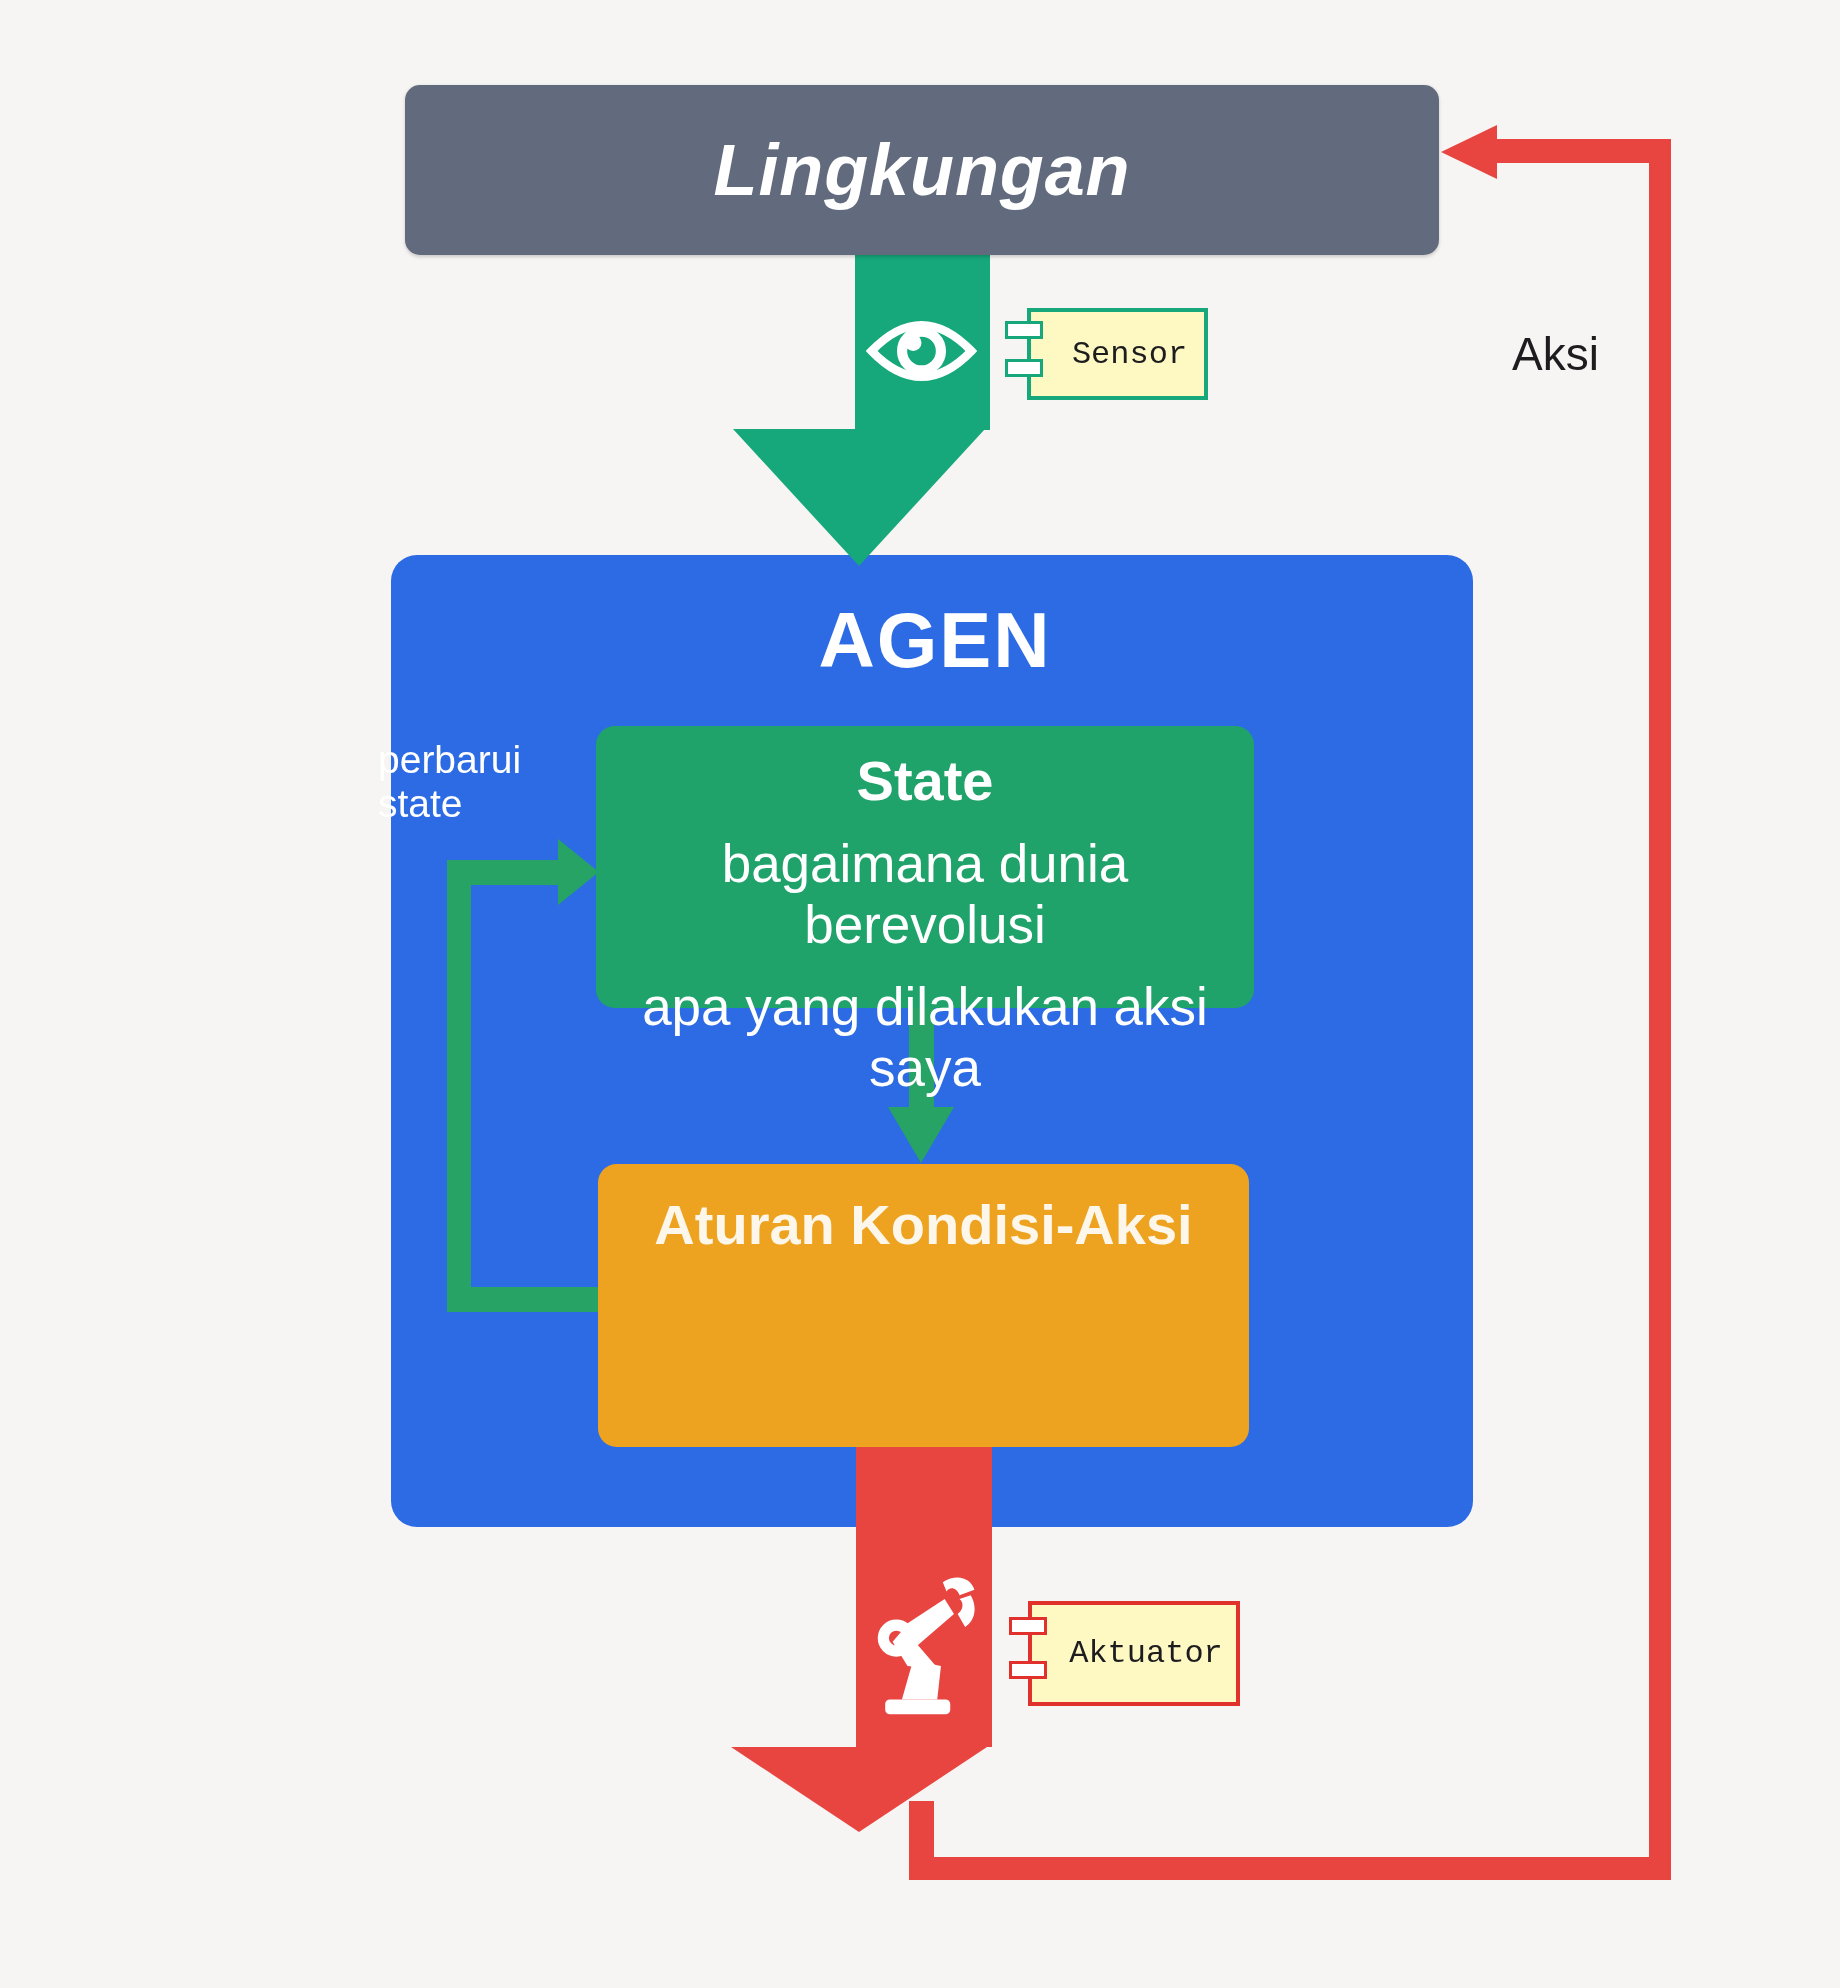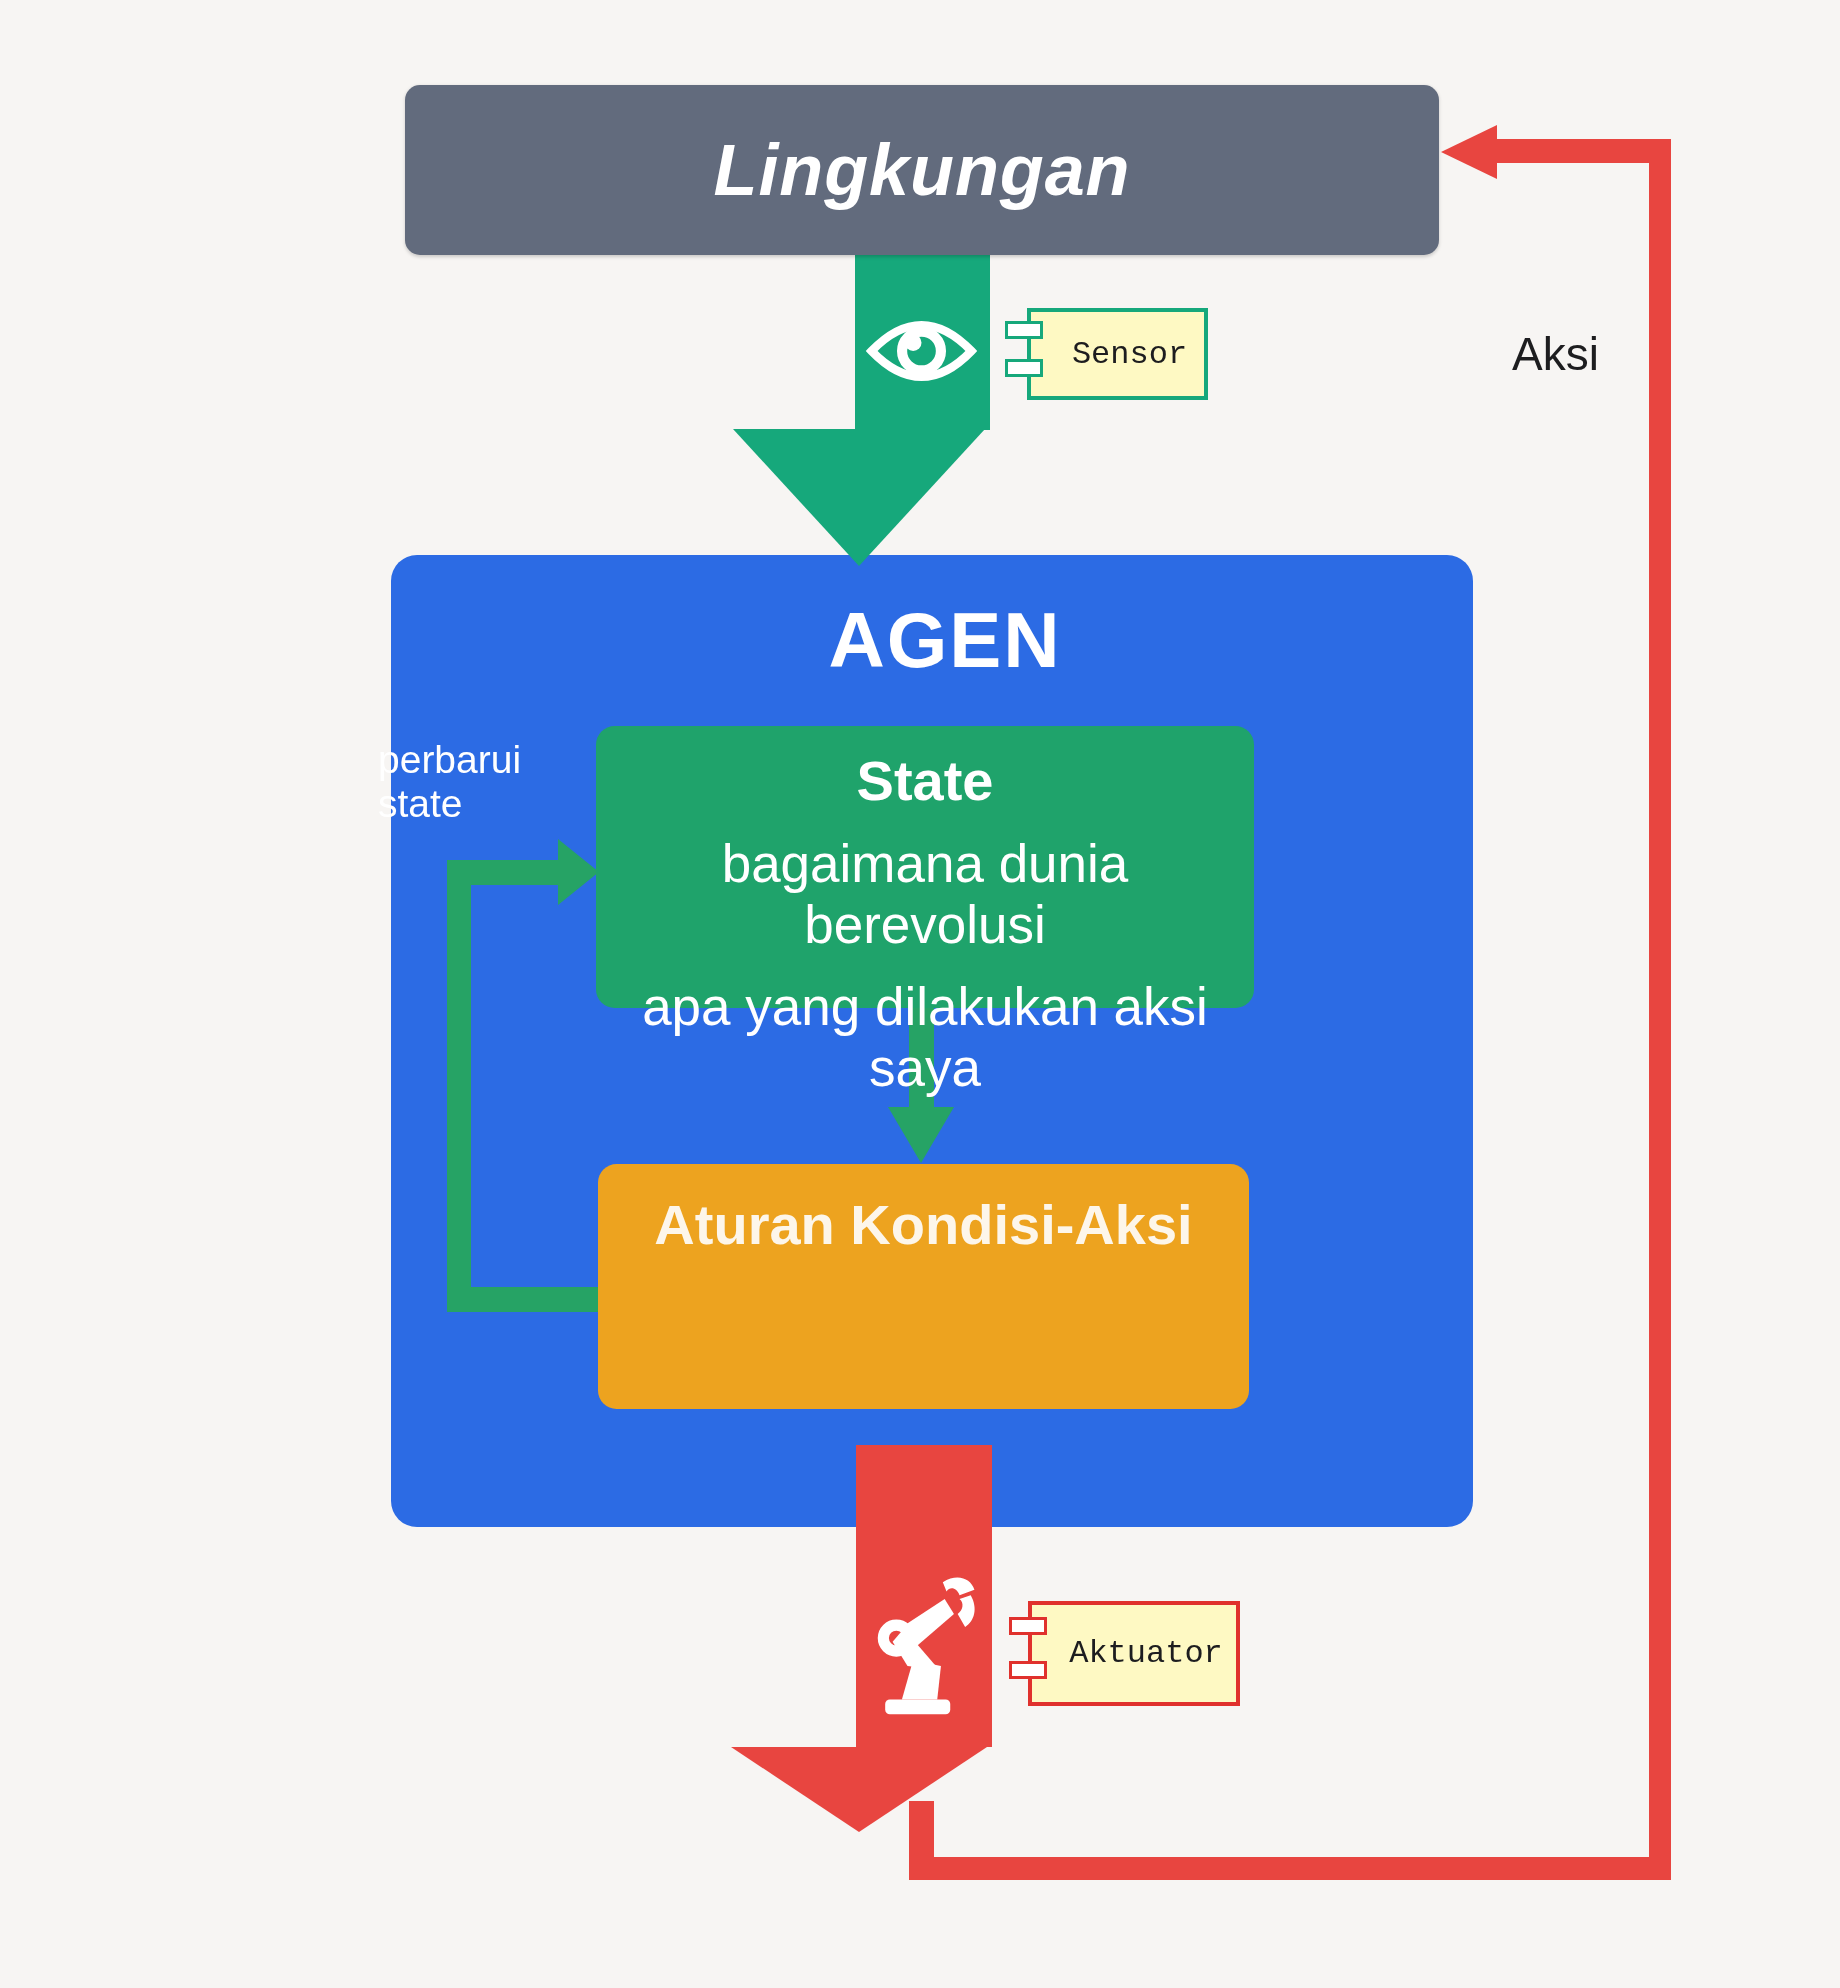--- a/index.html
+++ b/index.html
@@ -29,33 +29,33 @@
     display:flex; align-items:center; justify-content:center;
     color:var(--text-white); font-size:72px; font-weight:bold; letter-spacing:0.9px;
     box-shadow:0 1.9px 3.7px rgba(0,0,0,0.18);
     font-style:italic;
   }
   .agent-box{
     left:391px; top:555px; width:1082px; height:972px;
     background:var(--blue); border-radius:26px; z-index:1;
   }
   .agent-title{
-    left:404px; top:594px; width:1082px; height:93px; z-index:3;
+    left:394px; top:594px; width:1082px; height:93px; z-index:3;
     display:flex; align-items:center; justify-content:center;
     color:var(--text-white); font-size:78px; font-weight:bold; letter-spacing:1.9px;
   }
   .state-box{
     left:596px; top:726px; width:658px; height:282px;
     background:var(--green-box); border-radius:18.6px; z-index:3;
     color:var(--text-white); text-align:center;
   }
   .state-box .box-title{margin-top:22px; font-size:56px; font-weight:bold;}
   .state-box .box-line{margin-top:20.4px; font-size:53px;}
   .rules-box{
-    left:598px; top:1164px; width:651px; height:245px;
+    left:598px; top:1164px; width:651px; height:283px;
     background:var(--orange); border-radius:18.6px; z-index:3;
     color:#fdf6ea; text-align:center;
   }
   .rules-box .box-title{margin-top:28px; font-size:56px; font-weight:bold;}
   .rules-box .box-body{margin-top:54px; font-size:41px; line-height:1.18;}
   
   .g-shaft{left:855px; top:252px; width:135px; height:178px; background:var(--green-arrow); z-index:2;}
   .g-head{
     left:796px; top:429px; width:0; height:0; z-index:2;
     border-left:63px solid transparent; border-right:63px solid transparent;

